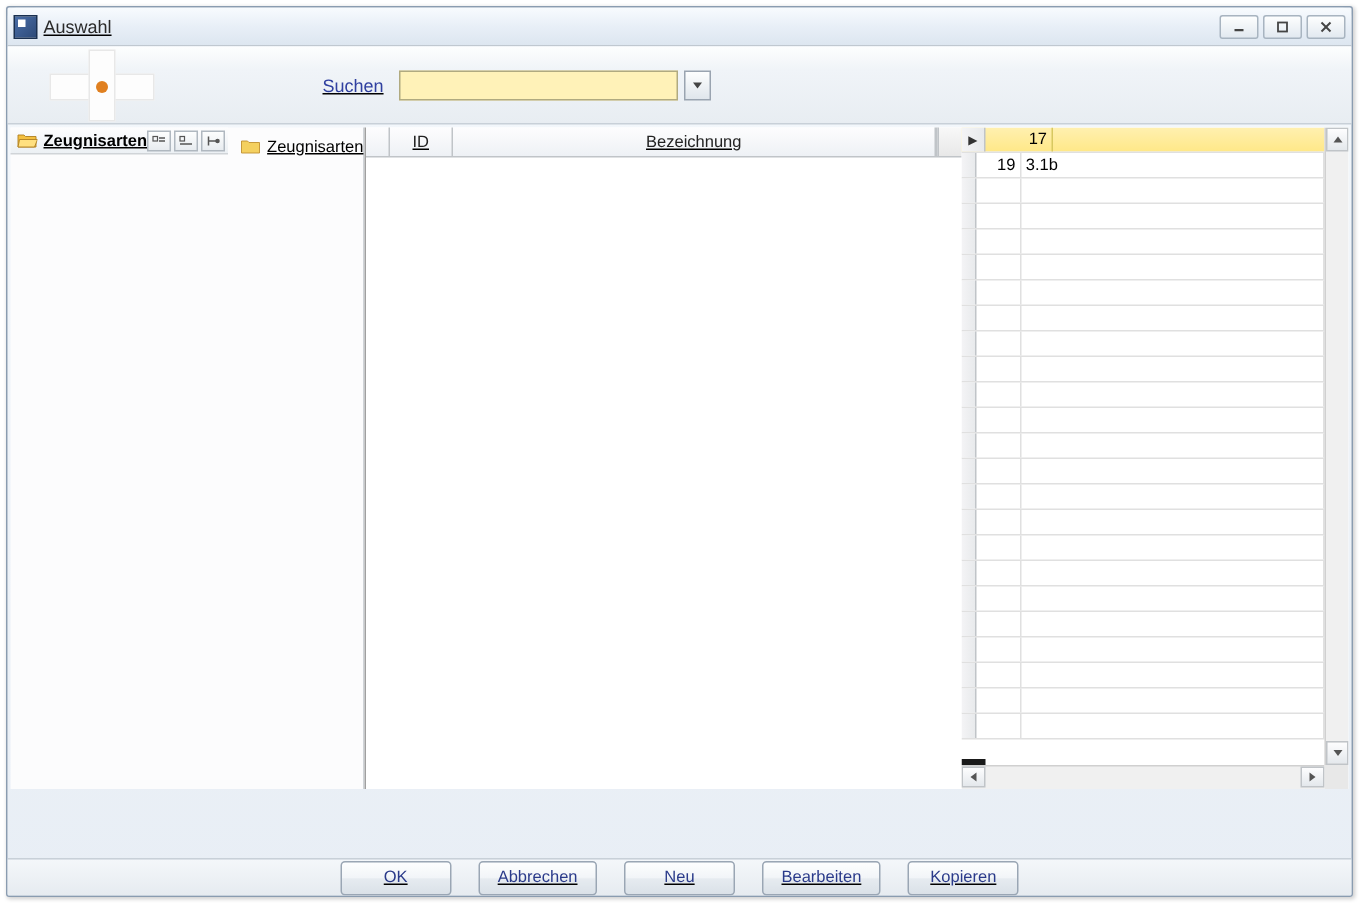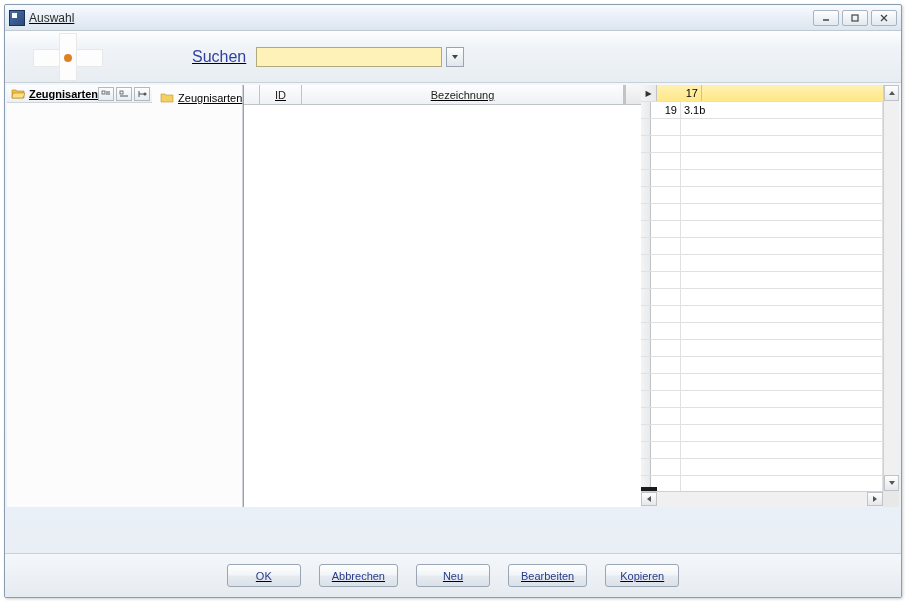--- a/index.html
+++ b/index.html
@@ -89,23 +89,23 @@
 .cross-h { top: 16px; left: 0; width: 70px; height: 18px; }
 .cross-v { left: 26px; top: 0; width: 18px; height: 48px; }
 .cross-dot {
   position: absolute;
   top: 21px; left: 31px;
   width: 8px; height: 8px;
   background: #e08020;
   border-radius: 50%;
 }
 .search-label {
-  margin-left: 89px;
+  margin-left: 112px;
   color: #3040a0;
-  font-size: 16px;
+  font-size: 12px;
 }
 .search-input {
   margin-left: 10px;
   width: 186px;
   height: 20px;
   background: #fff2b8;
   border: 1px solid #b0aa80;
   padding: 0 4px;
   font-size: 11px;
 }
@@ -280,21 +280,21 @@
   background: #e8e8e8;
 }
 .black-notch {
   position: absolute;
   left: 0; bottom: 16px;
   width: 16px; height: 4px;
   background: #1a1a1a;
 }
 
 .button-bar {
-  height: 44px;
+  height: 25px;
   background: linear-gradient(to bottom, #f4f7fa, #e6ebf0);
   border-top: 1px solid #c8d0d8;
   display: flex;
   align-items: center;
   justify-content: center;
   gap: 18px;
   margin-top: 46px;
 }
 .dlg-btn {
   min-width: 74px;

